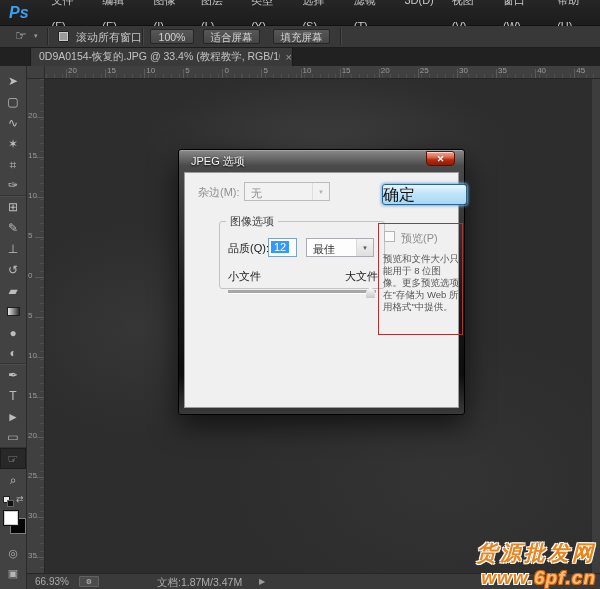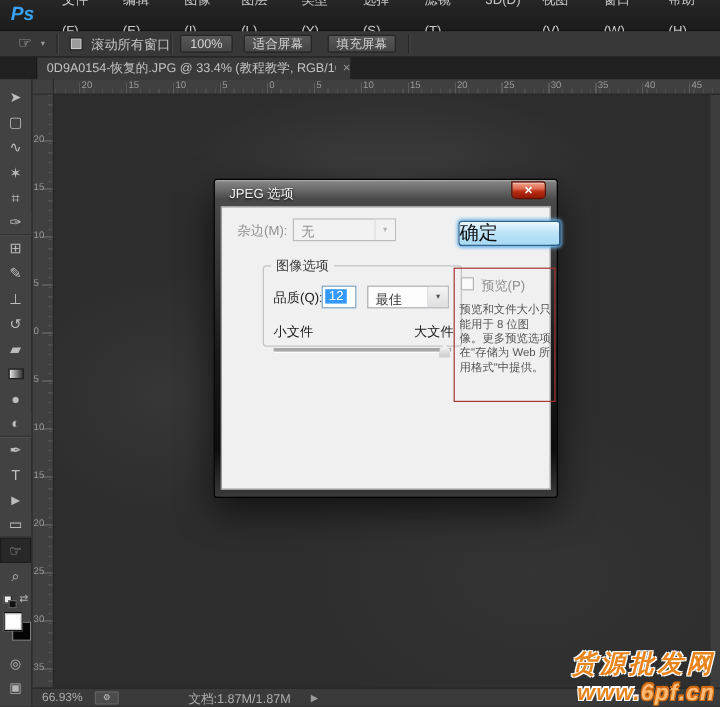--- a/index.html
+++ b/index.html
@@ -338,21 +338,21 @@
     <span>◎</span>
   </div>
   <div class="tool-extra screen-mode">
     <span>▣</span>
   </div>
 </div>
 
 <div class="status-bar">
   <span class="sb-zoom">66.93%</span>
   <span class="sb-icon">⚙</span>
-  <span class="sb-doc">文档:1.87M/1.87M</span>
+  <span class="sb-doc">文档:1.87M/3.47M</span>
   <span class="sb-arrow">▶</span>
 </div>
 
 <div class="dialog">
   <span class="dlg-title">JPEG 选项</span>
   <div class="dlg-close">
     <span>✕</span>
   </div>
   <div class="dlg-content">
 

